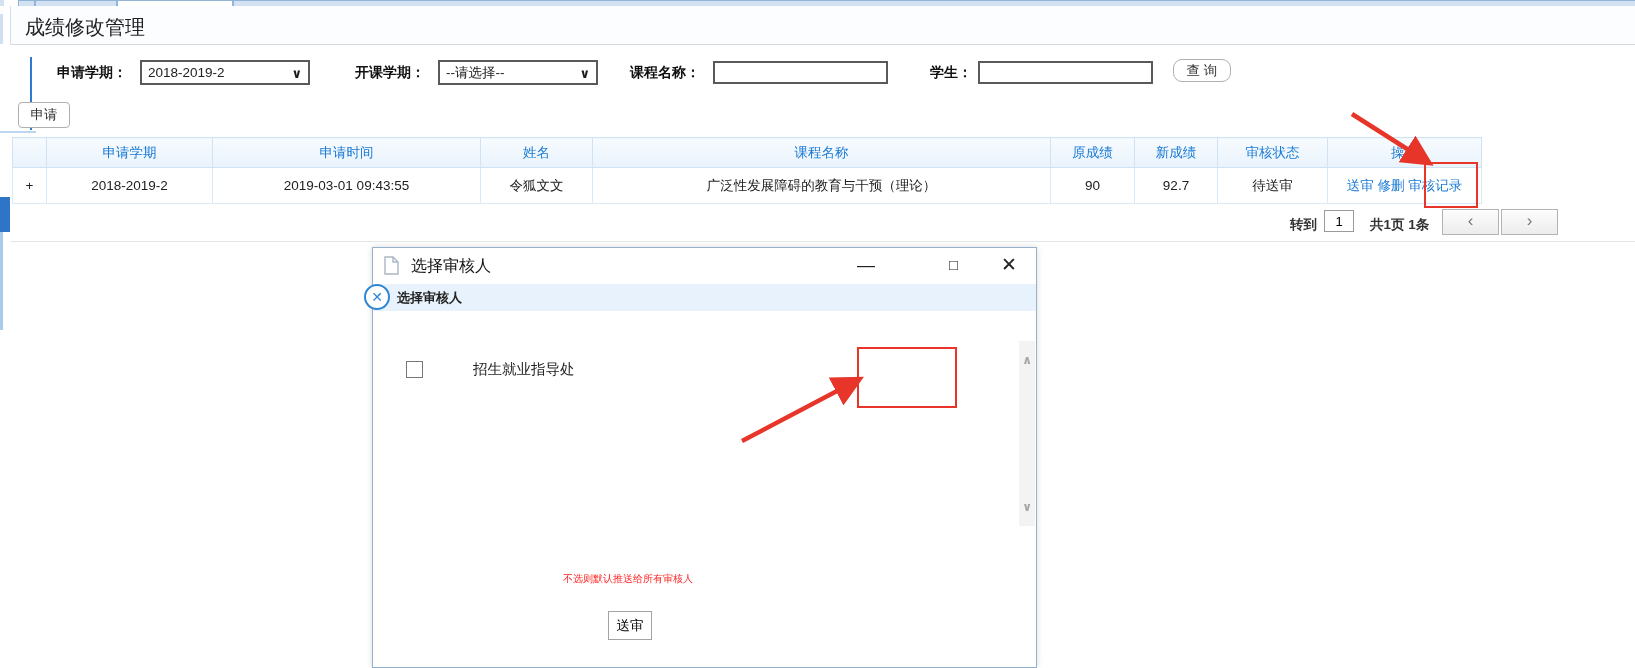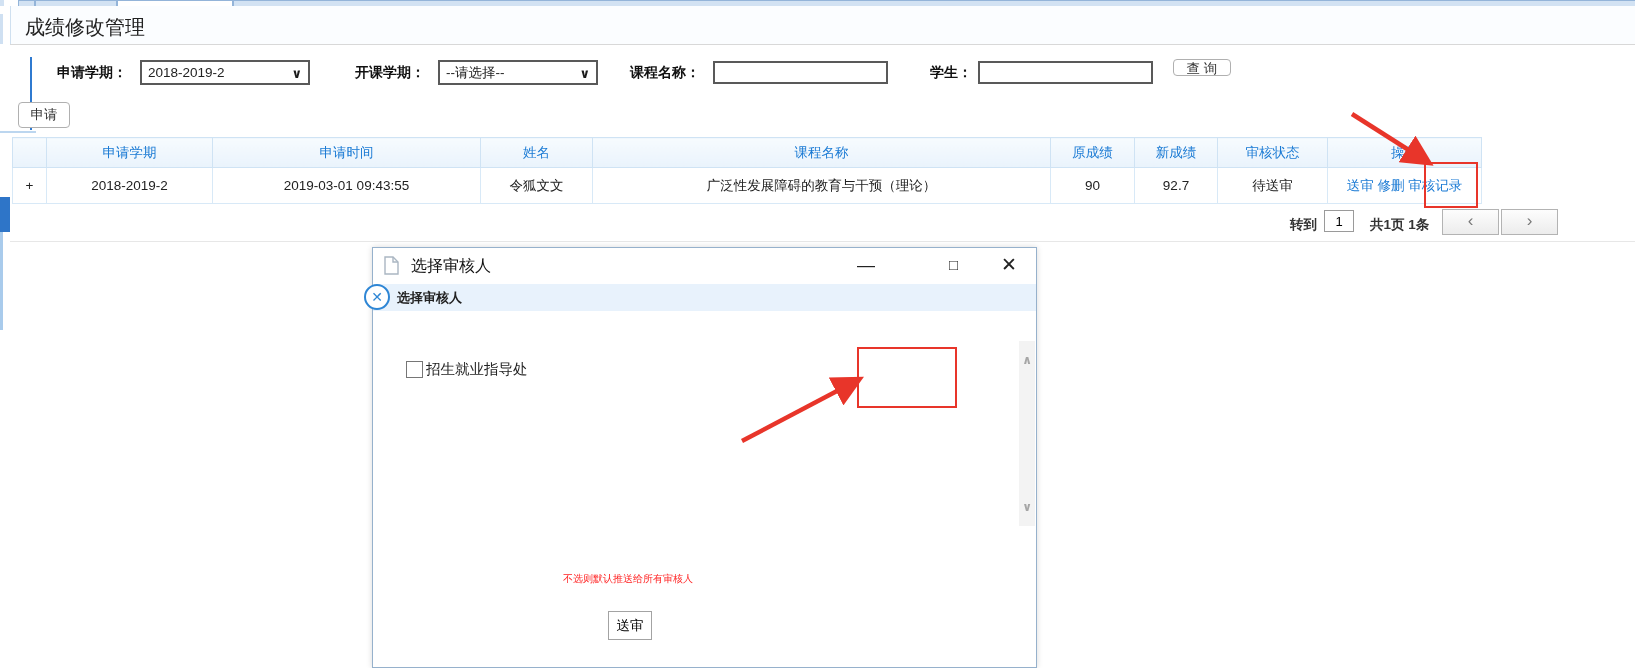--- a/index.html
+++ b/index.html
@@ -24,21 +24,21 @@
 
   
   .flabel { position:absolute; top:64px; font-size:14px; font-weight:bold; color:#111; white-space:nowrap; }
   .fselect { position:absolute; top:60px; height:25px; border:2px solid #595959; background:#fff;
     font-size:13.5px; line-height:21px; padding-left:6px; cursor:default; }
   .fselect .dd { position:absolute; right:6px; top:1px; font-size:13px; font-weight:bold; color:#1b1b1b; }
   .finput { position:absolute; top:61px; height:23px; border:2px solid #595959; background:#fff;
     font-size:13.5px; padding:0 4px; font-family:inherit; }
   .btn { background:#fff; border:1px solid #b0b0b0; border-radius:4px; font-size:13.5px; color:#333;
     font-family:inherit; cursor:pointer; }
-  .search-btn { position:absolute; left:1173px; top:59px; width:58px; height:17px; }
+  .search-btn { position:absolute; left:1173px; top:59px; width:58px; height:23px;border-radius:9px; }
   .apply-btn  { position:absolute; left:18px;  top:102px; width:52px; height:26px; }
 
   
   table.grid { position:absolute; left:12px; top:137px; width:1470px; border-collapse:collapse; table-layout:fixed; }
   table.grid th { height:30px; background:linear-gradient(#f7fbfe,#e9f3fc); color:#1a7ad4; font-weight:normal;
     font-size:13.5px; border:1px solid #cfe3f4; text-align:center; }
   table.grid td { height:36px; background:#fff; font-size:13.5px; border:1px solid #d8e9f7; text-align:center; color:#222; }
   .link { color:#1a7ad4; text-decoration:none; cursor:pointer; }
   .expand-cell { font-size:15px; color:#333; }
 
@@ -57,21 +57,21 @@
   .doc-icon { position:absolute; left:11px; top:8px; }
   .wc { position:absolute; top:7px; font-size:18px; color:#222; cursor:pointer; line-height:20px; }
   .wc.min { left:484px; }
   .wc.max { left:576px; font-size:15px; }
   .wc.cls { left:628px; font-size:19px; }
   .dlg-header { position:relative; height:27px; background:#e8f2fc; }
   .dlg-header-title { position:absolute; left:24px; top:0; line-height:27px; font-size:13px; font-weight:bold; color:#222; }
   .circle-x { position:absolute; left:-9px; top:0; width:26px; height:26px; border:2px solid #2e86d5; border-radius:50%;
     background:#fff; color:#2e86d5; font-size:14px; font-weight:bold; text-align:center; line-height:22px; cursor:pointer; }
   .cbrow { position:absolute; left:33px; top:112px; display:flex; }
-  .cbitem { width:470px; display:flex; align-items:center; font-size:14.5px; color:#222; }
+  .cbitem { width:470px; display:flex; align-items:center; font-size:14.5px; color:#222;gap:47px; }
   .cb { width:17px; height:17px; border:1px solid #767676; background:#fff; margin-right:3px; display:inline-block; cursor:pointer; }
   .vscroll { position:absolute; right:1px; top:93px; width:16px; height:185px; background:#f3f3f3;
     display:flex; flex-direction:column; justify-content:space-between; align-items:center; padding:12px 0; }
   .vscroll span { color:#a6a6a6; font-size:12px; font-weight:bold; cursor:pointer; }
   .dlg-note { position:absolute; left:255px; top:324px; transform:translateX(-50%); color:#ff2222;
     font-size:10px; white-space:nowrap; }
   .dlg-submit { position:absolute; left:235px; top:363px; width:44px; height:29px; background:#fff;
     border:1px solid #a3a3a3; font-size:13.5px; font-family:inherit; cursor:pointer; }
 
   

